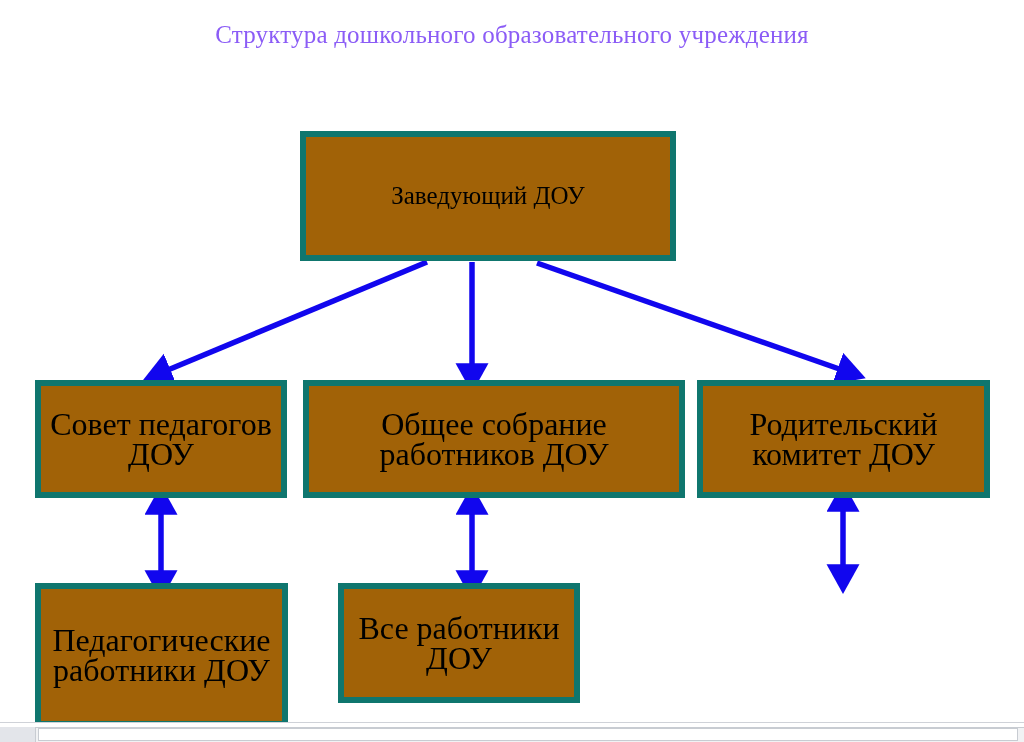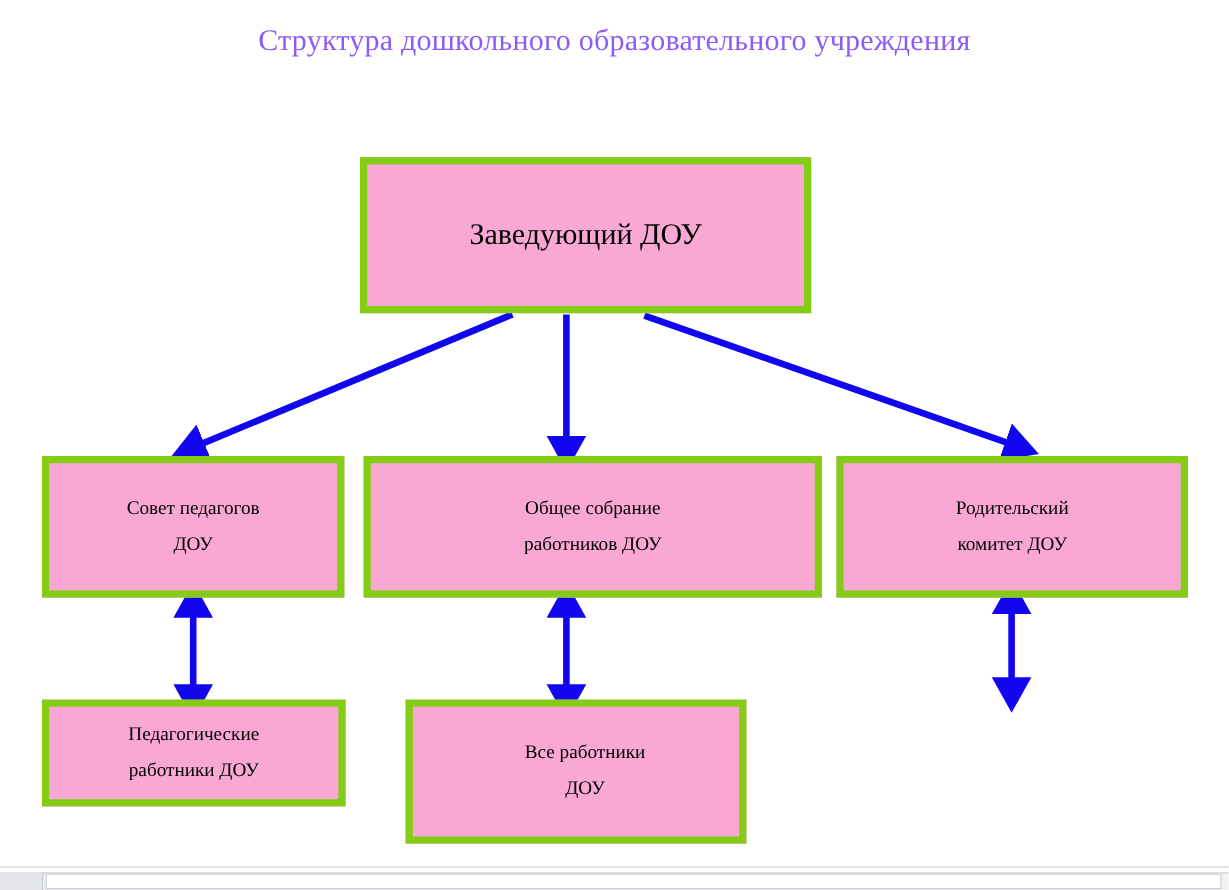--- a/index.html
+++ b/index.html
@@ -29,43 +29,43 @@
     font-size: 25px;
     line-height: 30px;
     letter-spacing: 0.2px;
     color: #8b5cf6;
     white-space: nowrap;
   }
   
   .node-box {
     position: absolute;
     box-sizing: border-box;
-    background: #f9a8d4;
-    border: 6px solid #84cc16;
+    background: #a16207;
+    border: 6px solid #0f766e;
     display: flex;
     align-items: center;
     justify-content: center;
     text-align: center;
   }
   .node-label {
     font-family: "Liberation Serif", "DejaVu Serif", serif;
-    font-size: 16px;
+    font-size: 32px;
     line-height: 30px;
     color: #000000;
     padding: 0 8px;
     white-space: pre-line;
   }
   .node-box.lvl1 .node-label { font-size: 25px; }
   
   #box-head        { left: 300px; top: 131px; width: 376px; height: 130px; }
   #box-ped-council { left: 35px;  top: 380px; width: 252px; height: 118px; }
   #box-general-mtg { left: 303px; top: 380px; width: 382px; height: 118px; }
   #box-parent-cmte { left: 697px; top: 380px; width: 293px; height: 118px; }
-  #box-ped-workers { left: 35px;  top: 583px; width: 253px; height: 89px; }
-  #box-all-workers { left: 338px; top: 583px; width: 284px; height: 120px; padding-left: 15px; }
+  #box-ped-workers { left: 35px;  top: 583px; width: 253px; height: 144px; }
+  #box-all-workers { left: 338px; top: 583px; width: 242px; height: 120px; }
   #box-parents     { left: 697px; top: 577px; width: 293px; height: 135px; }
   #box-head .node-label        { line-height: 32px; }
   #box-parents .node-label     { line-height: 31px; }
   
   #connectors {
     position: absolute;
     left: 0;
     top: 0;
     width: 1024px;
     height: 742px;

